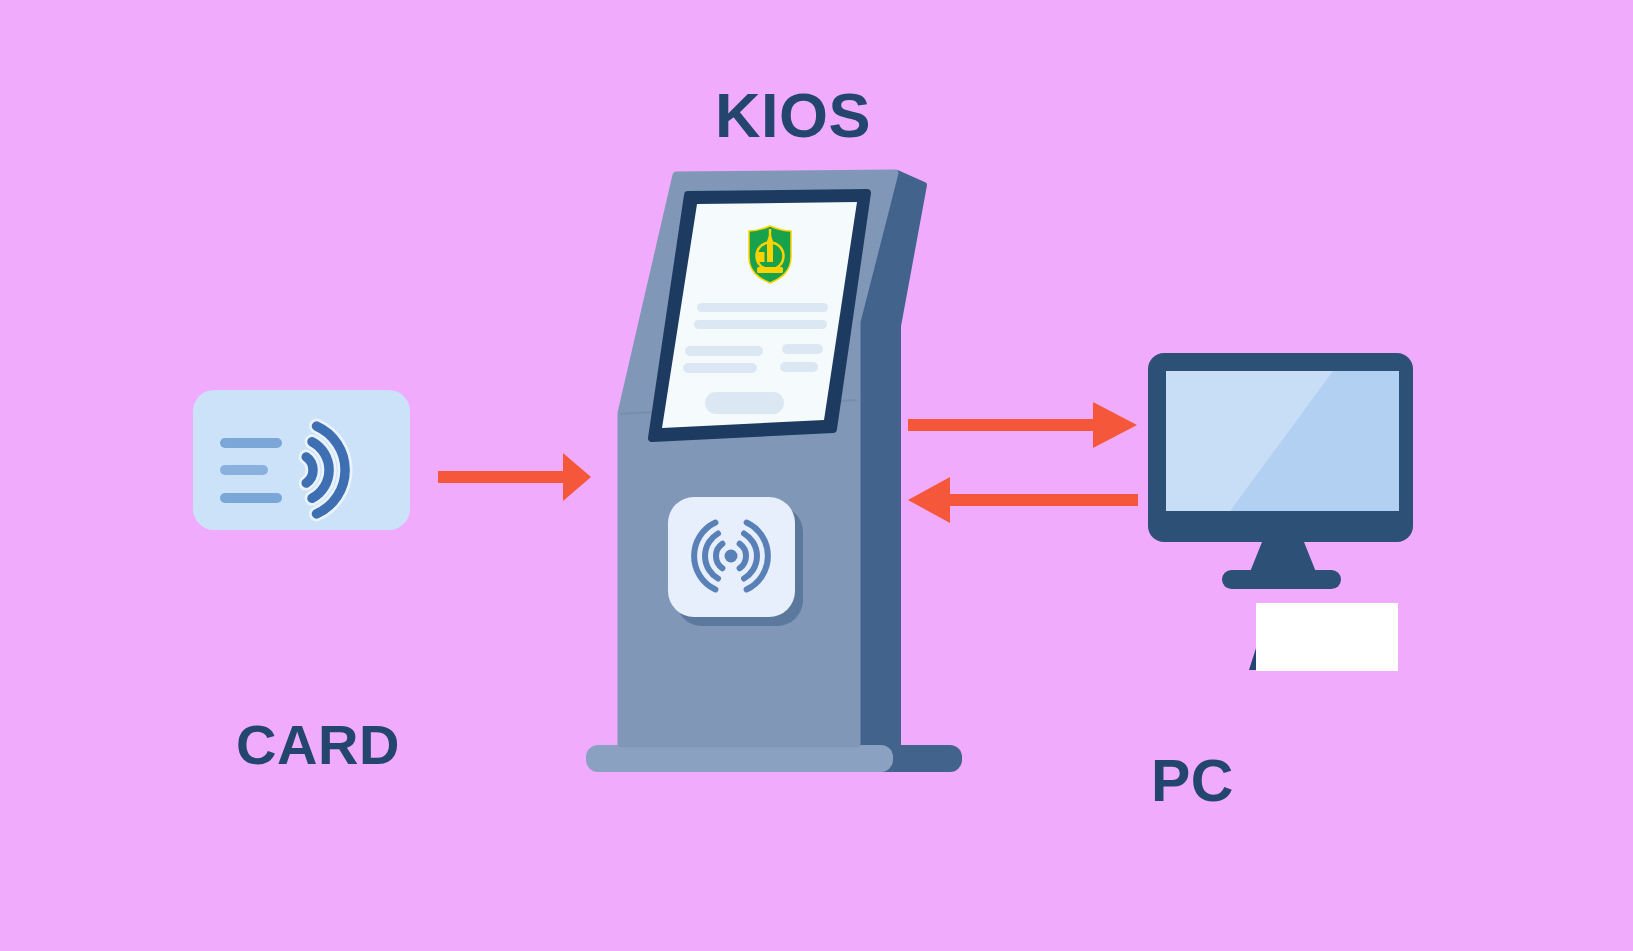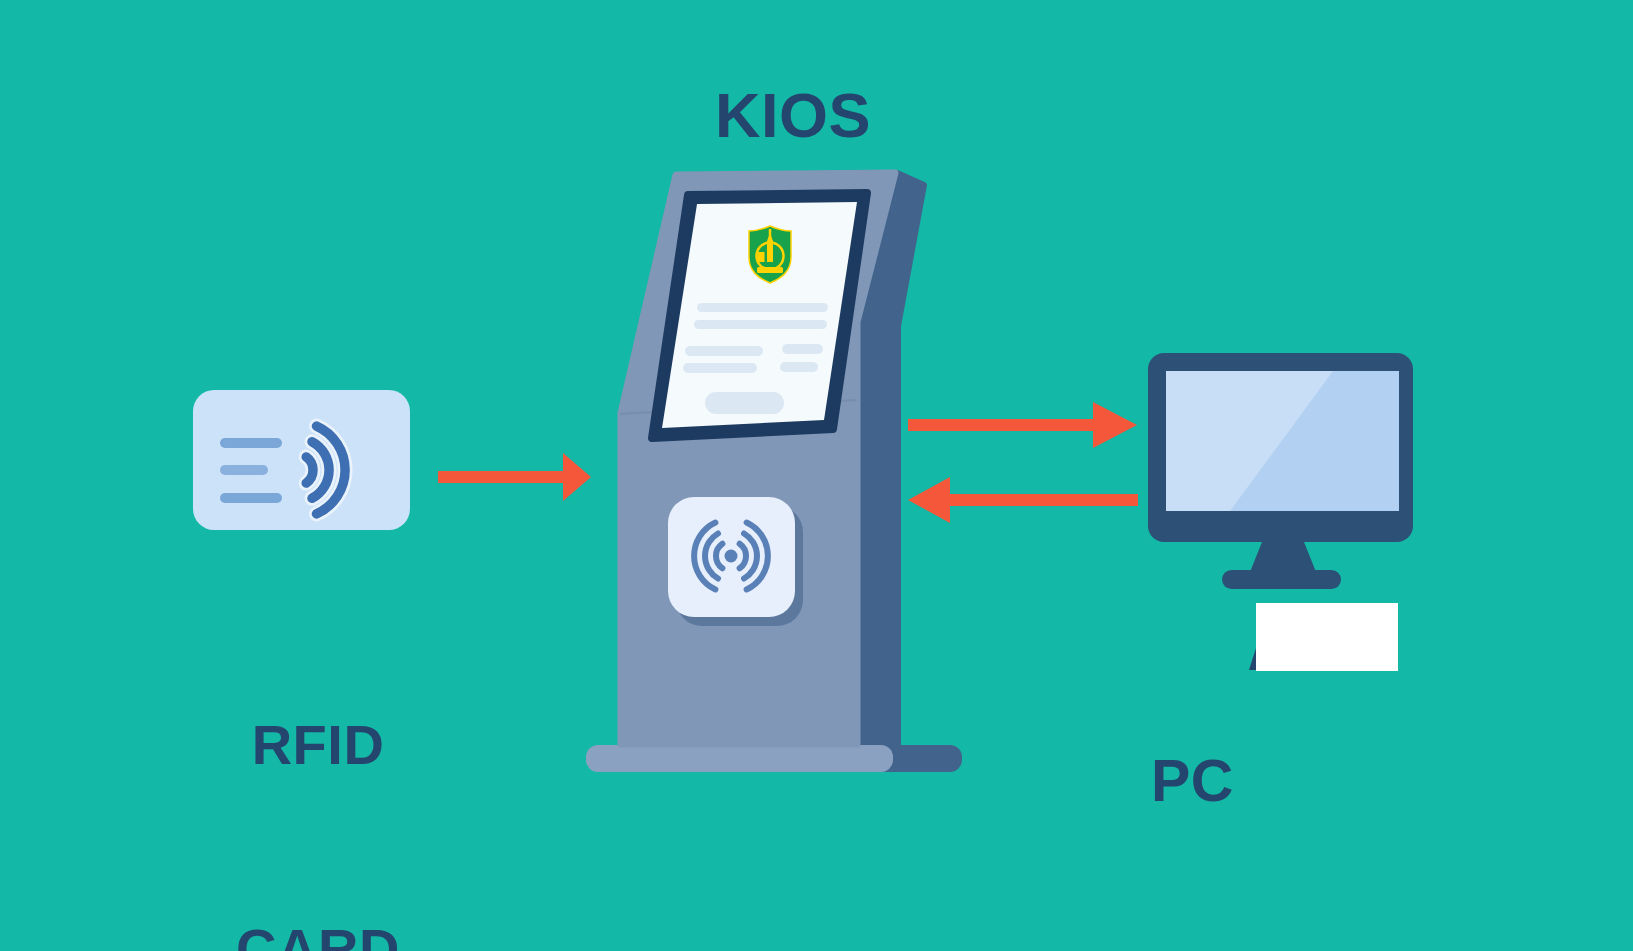--- a/index.html
+++ b/index.html
@@ -4,21 +4,21 @@
 <style>
   html,body{margin:0;padding:0;}
   body{
     background:#ffffff;
     font-family:"Liberation Sans", sans-serif;
   }
   .stage{
     position:relative;
     width:1633px;
     height:951px;
-    background:#14b8a6;
+    background:#f0abfc;
     overflow:hidden;
   }
   .stage svg{position:absolute;left:0;top:0;}
   .label{
     position:absolute;
     font-weight:bold;
     color:#24456e;
     letter-spacing:0.5px;
     white-space:pre;
   }
@@ -133,21 +133,20 @@
     <polygon points="908,419 1093,419 1093,402 1137,425 1093,448 1093,431 908,431" fill="#f4573a"></polygon>
     <polygon points="1138,494 950,494 950,477 908,500 950,523 950,506 1138,506" fill="#f4573a"></polygon>
 
     <polygon points="1249,670 1257,645 1264,645 1256,670" fill="#24456e"></polygon>
     <rect x="1256" y="603" width="142" height="68" fill="#ffffff"></rect>
   </svg>
 
   <div class="label label-kios">KIOS</div>
 
   <div class="label label-rfid">
-    <div>RFID</div>
     <div>CARD</div>
   </div>
 
   <div class="label label-pc">
     <div>PC</div>
     
   </div>
 
 </div>
 

